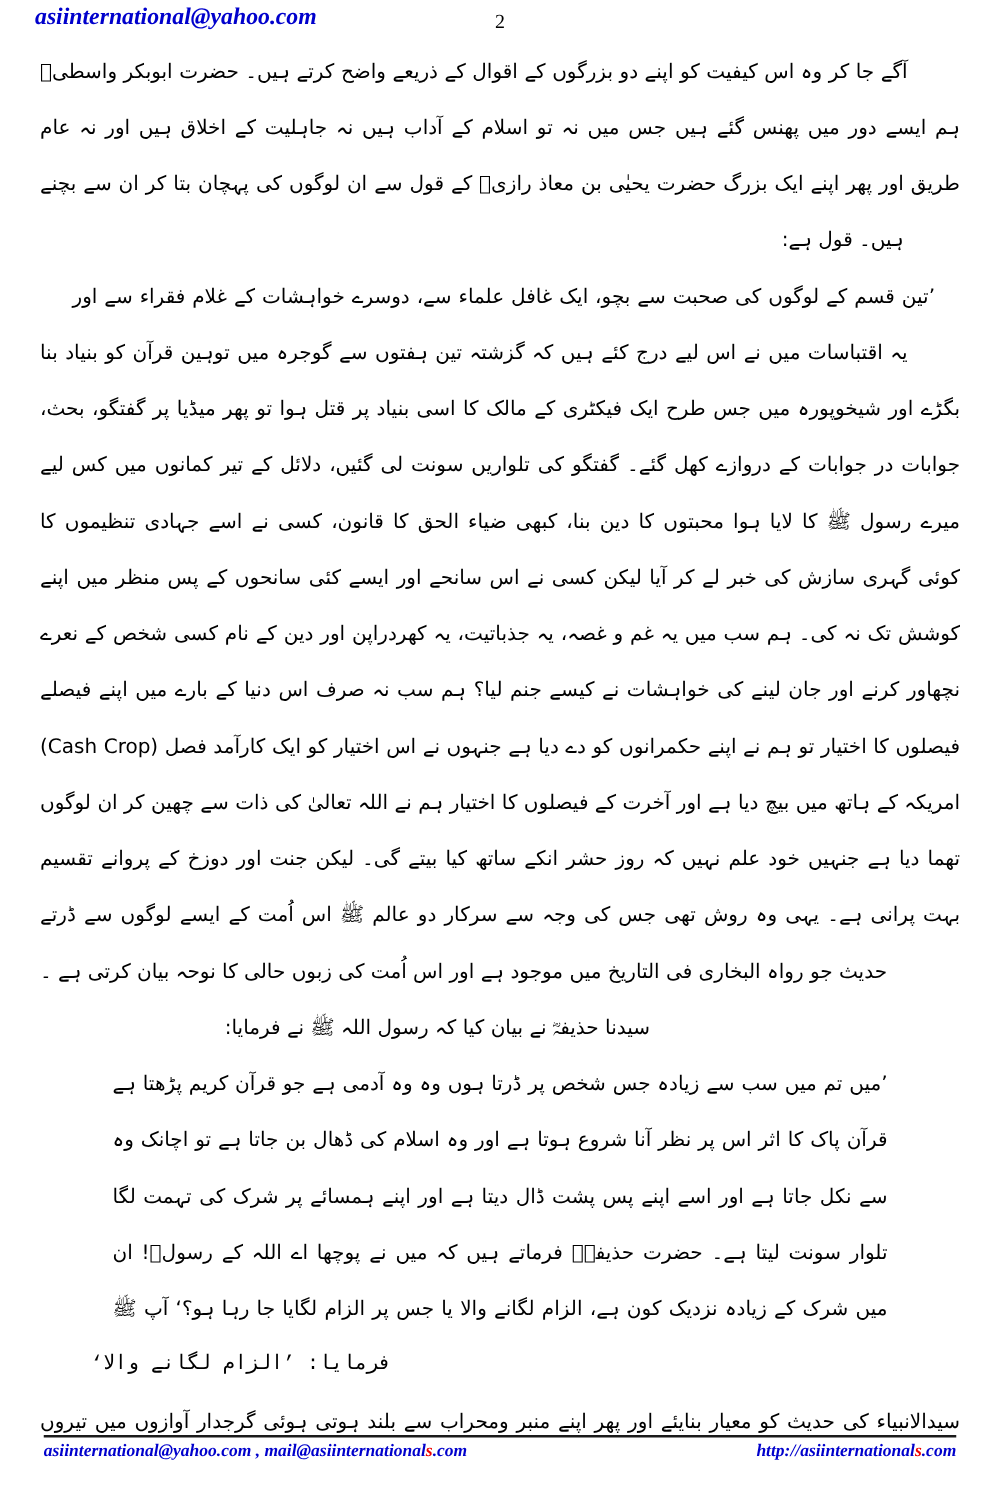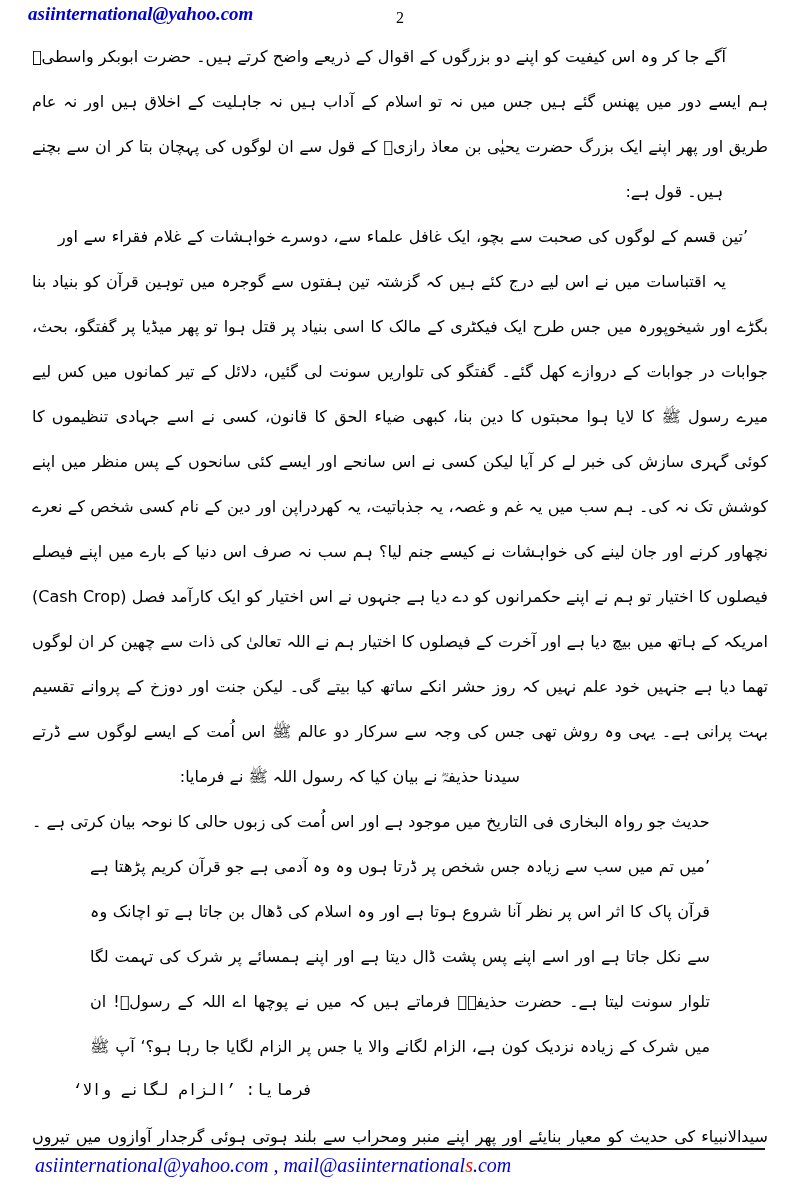--- a/index.html
+++ b/index.html
@@ -45,22 +45,22 @@
   .reply{text-align:right;text-align-last:right;-moz-text-align-last:right;padding-right:455px;font-family:Liberation Mono, monospace;}
   
   .footer-rule{
     position:absolute;left:35px;right:35px;top:1148px;
     border-top:2px solid #1a1a1a;height:0;
   }
   .footer{
     position:absolute;left:35px;right:35px;top:1154px;
     display:flex;justify-content:space-between;align-items:baseline;
     font-family:"Liberation Serif",serif;
-    font-style:italic;font-weight:normal;
-    font-size:20px;
+    font-style:italic;font-weight:bold;
+    font-size:14px;
   }
 </style>
 </head>
 <body>
 
 <div class="header-email" style="color: rgb(0, 0, 204);">asiinternational@yahoo.com</div>
 
 <div class="page-number">2</div>
 
 <div class="body-text">
@@ -73,30 +73,33 @@
     <div class="ln">بگڑے اور شیخوپورہ میں جس طرح ایک فیکٹری کے مالک کا اسی بنیاد پر قتل ہوا تو پھر میڈیا پر گفتگو، بحث، الزامات، جوابات اور پھر</div>
     <div class="ln">جوابات در جوابات کے دروازے کھل گئے۔ گفتگو کی تلواریں سونت لی گئیں، دلائل کے تیر کمانوں میں کس لیے گئے اور نشانہ کبھی</div>
     <div class="ln">میرے رسول ﷺ کا لایا ہوا محبتوں کا دین بنا، کبھی ضیاء الحق کا قانون، کسی نے اسے جہادی تنظیموں کا شاخسانہ قرار دیا اور</div>
     <div class="ln">کوئی گہری سازش کی خبر لے کر آیا لیکن کسی نے اس سانحے اور ایسے کئی سانحوں کے پس منظر میں اپنے گریبانوں میں جھانکنے کی</div>
     <div class="ln">کوشش تک نہ کی۔ ہم سب میں یہ غم و غصہ، یہ جذباتیت، یہ کھردراپن اور دین کے نام کسی شخص کے نعرے پر قربان ہونے، جان</div>
     <div class="ln">نچھاور کرنے اور جان لینے کی خواہشات نے کیسے جنم لیا؟ ہم سب نہ صرف اس دنیا کے بارے میں اپنے فیصلے کرتے ہیں بلکہ ان</div>
     <div class="ln">فیصلوں کا اختیار تو ہم نے اپنے حکمرانوں کو دے دیا ہے جنہوں نے اس اختیار کو ایک کارآمد فصل (Cash Crop) کی طرح</div>
     <div class="ln">امریکہ کے ہاتھ میں بیچ دیا ہے اور آخرت کے فیصلوں کا اختیار ہم نے اللہ تعالیٰ کی ذات سے چھین کر ان لوگوں کے ہاتھوں میں</div>
     <div class="ln">تھما دیا ہے جنہیں خود علم نہیں کہ روز حشر انکے ساتھ کیا بیتے گی۔ لیکن جنت اور دوزخ کے پروانے تقسیم کرنے کی روش تو ہم میں</div>
     <div class="ln">بہت پرانی ہے۔ یہی وہ روش تھی جس کی وجہ سے سرکار دو عالم ﷺ اس اُمت کے ایسے لوگوں سے ڈرتے تھے۔ سیدالمرسلین ﷺ کہ یہ</div>
+    <div class="ln end-left">حدیث جو رواہ البخاری فی التاریخ میں موجود ہے اور اس اُمت کی زبوں حالی کا نوحہ بیان کرتی ہے ۔</div>
     <div class="ln hadith-intro">سیدنا حذیفہؓ نے بیان کیا کہ رسول اللہ ﷺ نے فرمایا:</div>
-    <div class="ln end-left">حدیث جو رواہ البخاری فی التاریخ میں موجود ہے اور اس اُمت کی زبوں حالی کا نوحہ بیان کرتی ہے ۔</div>
     <div class="ln quote-block">’میں تم میں سب سے زیادہ جس شخص پر ڈرتا ہوں وہ وہ آدمی ہے جو قرآن کریم پڑھتا ہے حتیٰ کہ جب</div>
     <div class="ln quote-block">قرآن پاک کا اثر اس پر نظر آنا شروع ہوتا ہے اور وہ اسلام کی ڈھال بن جاتا ہے تو اچانک وہ اسلام</div>
     <div class="ln quote-block">سے نکل جاتا ہے اور اسے اپنے پس پشت ڈال دیتا ہے اور اپنے ہمسائے پر شرک کی تہمت لگا کر اس پر</div>
     <div class="ln quote-block">تلوار سونت لیتا ہے۔ حضرت حذیفہؓ فرماتے ہیں کہ میں نے پوچھا اے اللہ کے رسولؐ! ان دونوں</div>
     <div class="ln quote-block">میں شرک کے زیادہ نزدیک کون ہے، الزام لگانے والا یا جس پر الزام لگایا جا رہا ہو؟‘ آپ ﷺ نے</div>
     <div class="ln reply">فرمایا: ’الزام لگانے والا‘</div>
     <div class="ln">سیدالانبیاء کی حدیث کو معیار بنایئے اور پھر اپنے منبر ومحراب سے بلند ہوتی ہوئی گرجدار آوازوں میں تیروں اور</div>
   </div>
 
 <div class="footer-rule"></div>
 
 <div class="footer" style="color: rgb(0, 0, 204);">
   <span>
     <span>asiinternational@yahoo.com</span><span> , </span><span><span>mail@asiinternational</span><span class="accent-s" style="color: rgb(238, 0, 0);">s</span><span>.com</span></span>
   </span>
+  <span>
+    <span>http://asiinternational</span><span class="accent-s" style="color: rgb(238, 0, 0);">s</span><span>.com</span>
+  </span>
 </div>
 
 </body></html>

